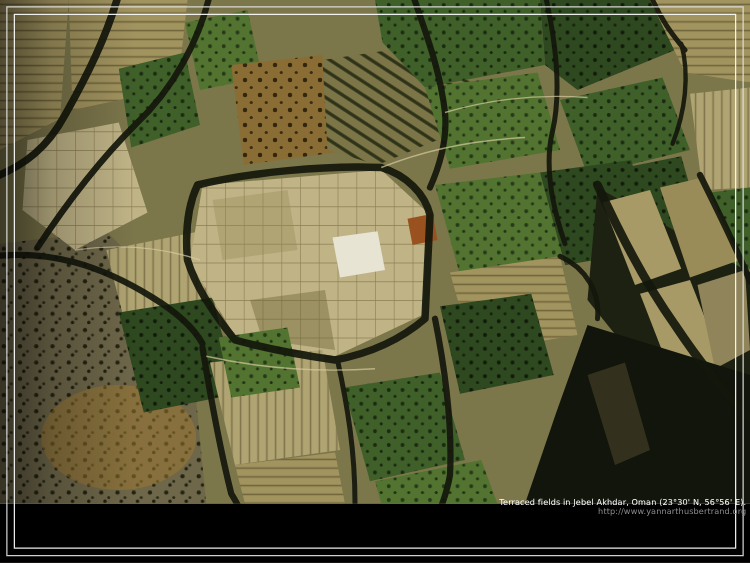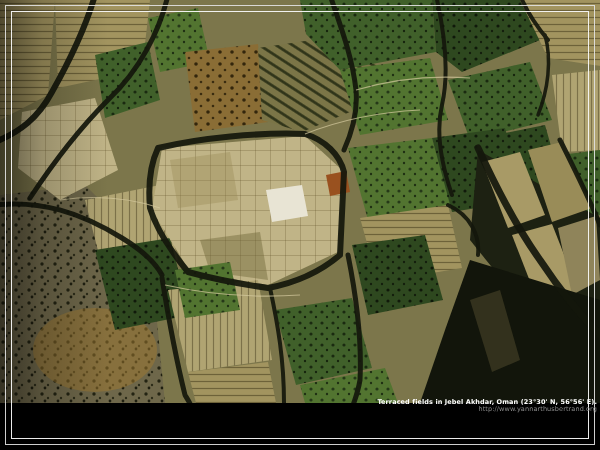--- a/index.html
+++ b/index.html
@@ -4,21 +4,21 @@
 <style>
   html,body{margin:0;padding:0;background:#000;}
   body{width:600px;height:450px;overflow:hidden;font-family:"DejaVu Sans",sans-serif;}
   .stage{position:relative;width:600px;height:450px;background:#000;}
   .photo{position:absolute;left:0;top:0;width:600px;height:403px;overflow:hidden;background:#7c764b;}
   .photo svg{display:block;width:600px;height:403px;}
   .frame{position:absolute;pointer-events:none;z-index:3;}
   .frame-outer{left:5px;top:5px;right:5px;bottom:5px;border:1px solid rgba(225,225,225,.92);}
   .frame-inner{left:11px;top:11px;right:11px;bottom:11px;border:1px solid rgba(248,248,248,.95);}
   .caption{position:absolute;top:399px;right:3px;text-align:right;z-index:5;}
-  .cap-title{font-size:6.5px;line-height:7px;font-weight:bold;color:#ffffff;letter-spacing:.1px;text-align:center;}
+  .cap-title{font-size:6.5px;line-height:7px;font-weight:normal;color:#ffffff;letter-spacing:.1px;text-align:center;}
   .cap-url{font-size:6.5px;line-height:7px;color:#8b8b8b;letter-spacing:.1px;}
 </style>
 </head>
 <body>
 
 <div class="stage">
 
   <div class="photo">
     <svg viewBox="0 0 600 403" preserveAspectRatio="none">
       <defs>

